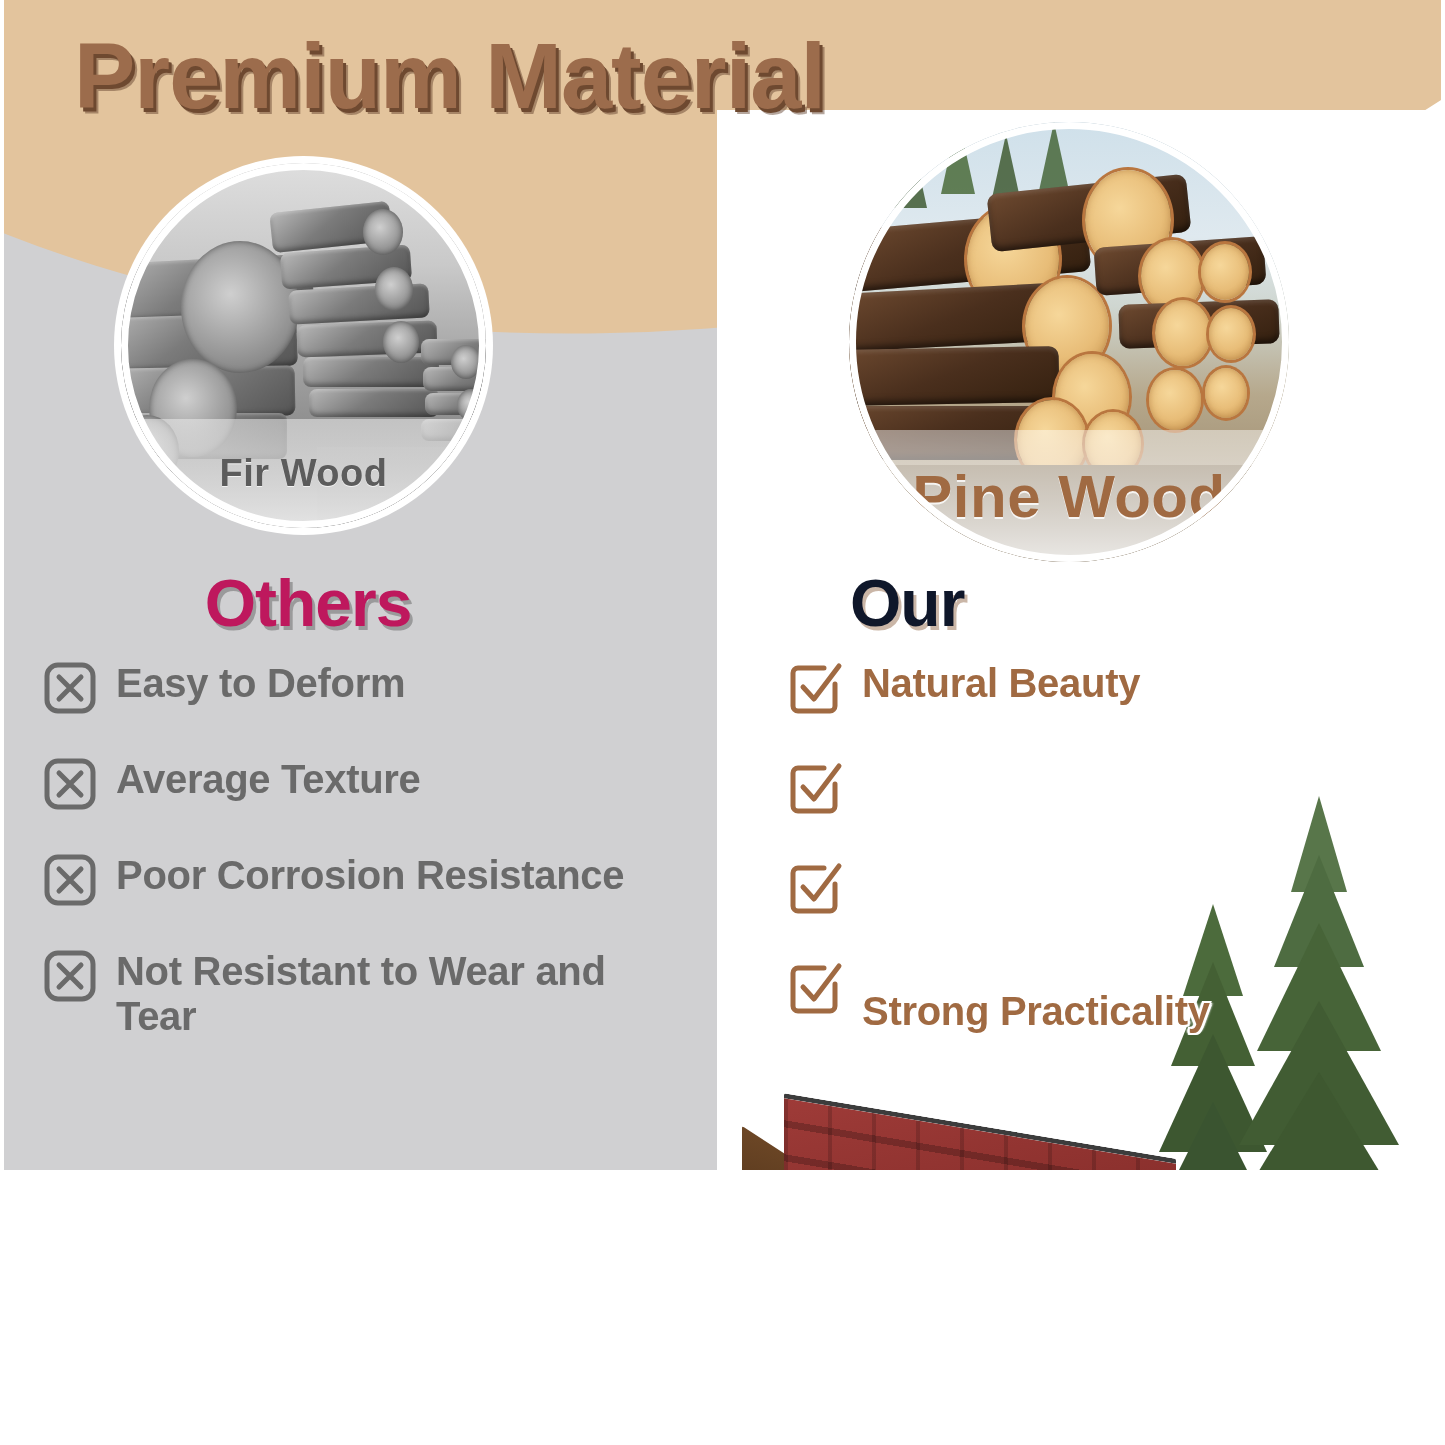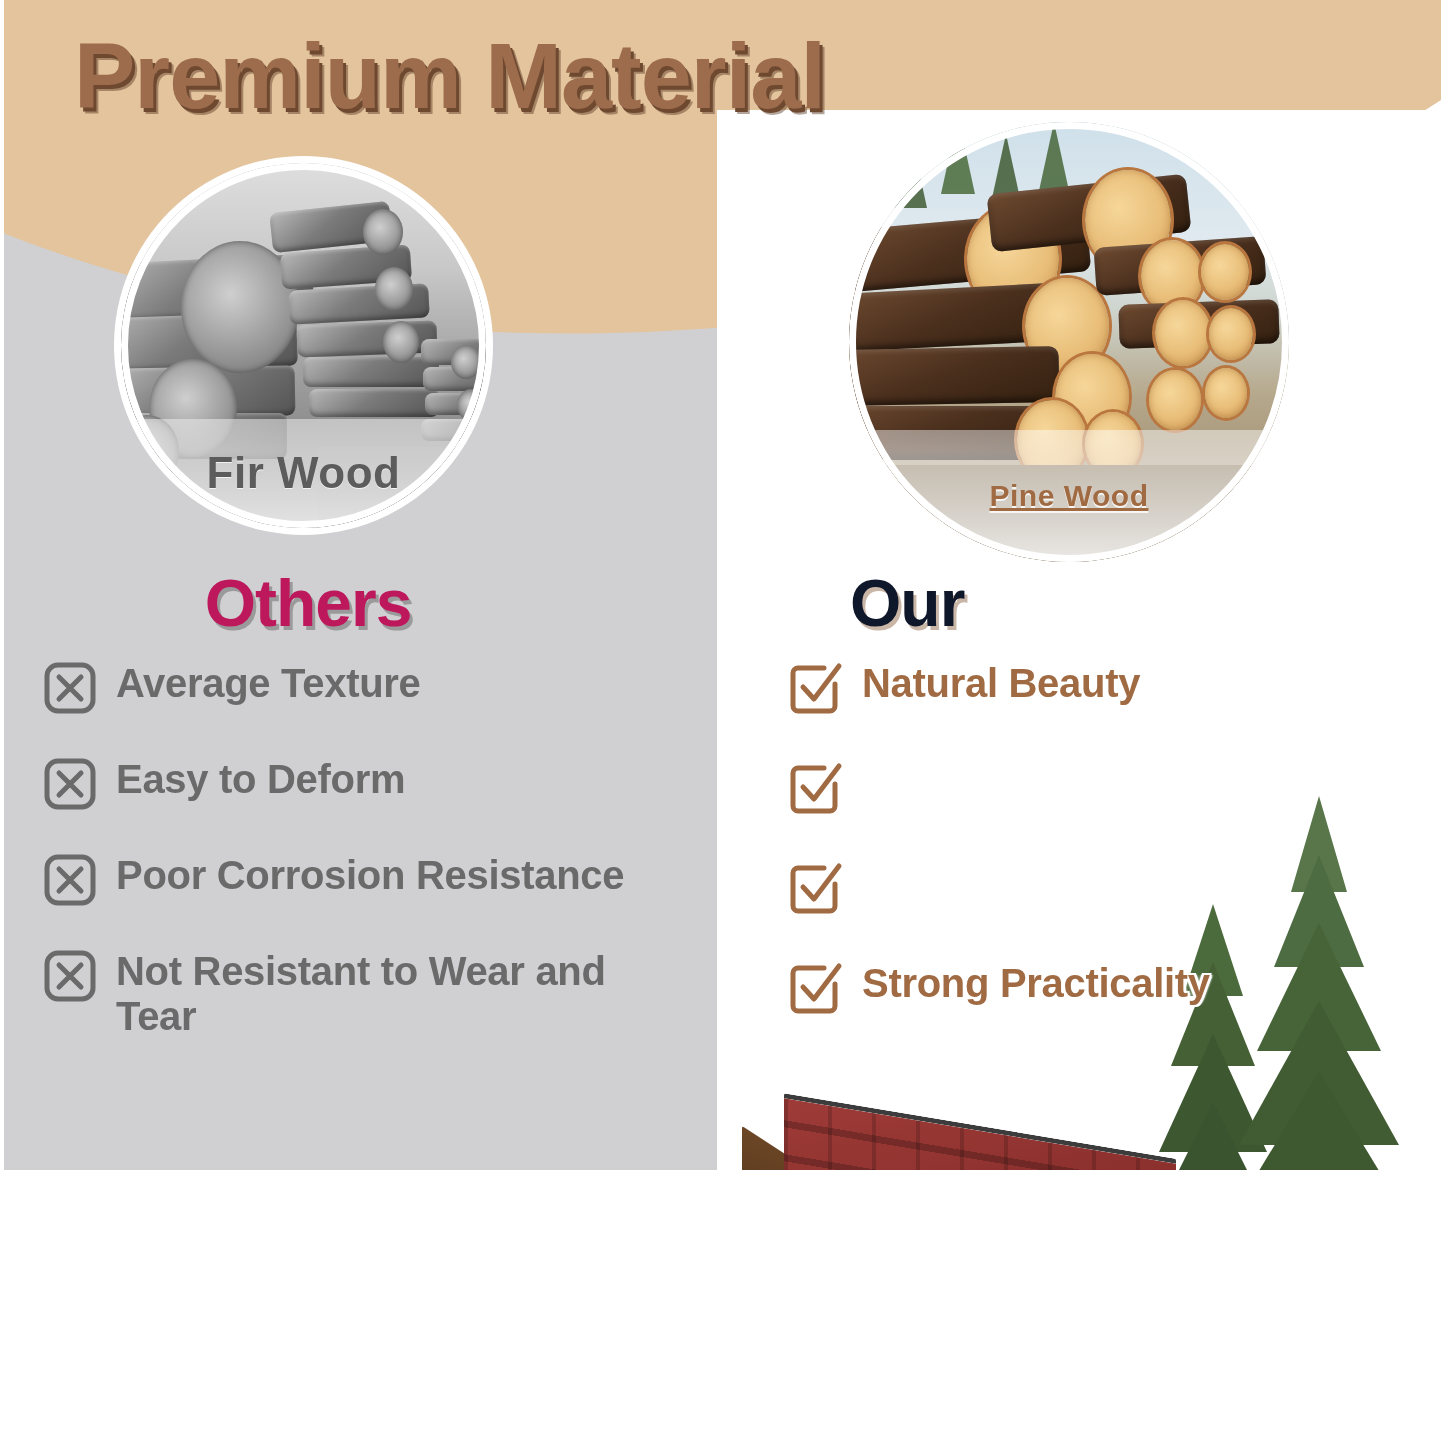--- a/index.html
+++ b/index.html
@@ -92,44 +92,43 @@
     z-index:4;
     pointer-events:none;
   }
   .circle .caption{
     position:absolute;
     left:0; right:0; bottom:0;
     height:30%;
     display:flex;
     align-items:center;
     justify-content:center;
-    font-size:44px;
+    font-size:38px;
     font-weight:700;
     letter-spacing:.5px;
     z-index:3;
   }
   #circle-fir{
     left:121px; top:163px; width:365px; height:365px;
     box-shadow:0 0 0 7px #ffffff;
   }
   #circle-fir .caption{
     background:linear-gradient(to bottom, rgba(236,236,236,.55), rgba(238,238,238,.92));
     color:#5c5c5c;
     text-shadow:0 1px 0 rgba(255,255,255,.7);
   }
   #circle-pine{
     left:849px; top:122px; width:440px; height:440px;
     box-shadow:0 0 0 7px #ffffff;
   }
   #circle-pine .caption{
     background:linear-gradient(to bottom, rgba(255,255,255,.45), rgba(255,255,255,.88));
     color:#a06a42;
-    font-size:30px;
+    font-size:60px;
     text-shadow:0 2px 0 rgba(255,255,255,.8);
-    text-decoration:underline;
   }
   .photo{ position:absolute; inset:0; }
 
   
   .fir-sky{
     position:absolute; left:0; top:0; right:0; height:100%;
     background:linear-gradient(to bottom,#dedede 0%,#c9c9c9 28%,#9c9c9c 60%,#6f6f6f 100%);
   }
   .fir-log{
     position:absolute;
@@ -444,33 +443,33 @@
 
     <div class="row">
       <span class="ico">
         <svg viewBox="0 0 52 52">
             <g fill="none" stroke="#6a6a6a" stroke-width="5" stroke-linecap="round">
           <rect x="3" y="3" width="46" height="46" rx="11"></rect>
           <path d="M15 15 L37 37 M37 15 L15 37"></path>
         </g>
           </svg>
       </span>
-      <span class="row-label">Average Texture</span>
+      <span class="row-label">Easy to Deform</span>
     </div>
 
     <div class="row">
       <span class="ico">
         <svg viewBox="0 0 52 52">
             <g fill="none" stroke="#6a6a6a" stroke-width="5" stroke-linecap="round">
           <rect x="3" y="3" width="46" height="46" rx="11"></rect>
           <path d="M15 15 L37 37 M37 15 L15 37"></path>
         </g>
           </svg>
       </span>
-      <span class="row-label">Easy to Deform</span>
+      <span class="row-label">Average Texture</span>
     </div>
 
     <div class="row">
       <span class="ico">
         <svg viewBox="0 0 52 52">
             <g fill="none" stroke="#6a6a6a" stroke-width="5" stroke-linecap="round">
           <rect x="3" y="3" width="46" height="46" rx="11"></rect>
           <path d="M15 15 L37 37 M37 15 L15 37"></path>
         </g>
           </svg>
@@ -530,18 +529,18 @@
 
     <div class="row">
       <span class="ico">
         <svg viewBox="0 0 52 52">
             <g fill="none" stroke="#a06a42" stroke-width="5" stroke-linecap="round" stroke-linejoin="round">
           <path d="M45 22 V44 a5 5 0 0 1 -5 5 H8 a5 5 0 0 1 -5 -5 V11 a5 5 0 0 1 5 -5 H34"></path>
           <path d="M13 25 L24 37 L49 4"></path>
         </g>
           </svg>
       </span>
-      <span class="row-label" style="white-space:nowrap;">Strong Practicality</span>
+      <span class="row-label" style="white-space:nowrap;margin-top:28px;">Strong Practicality</span>
     </div>
 
   </div>
 
 </div>
 
 </body></html>

